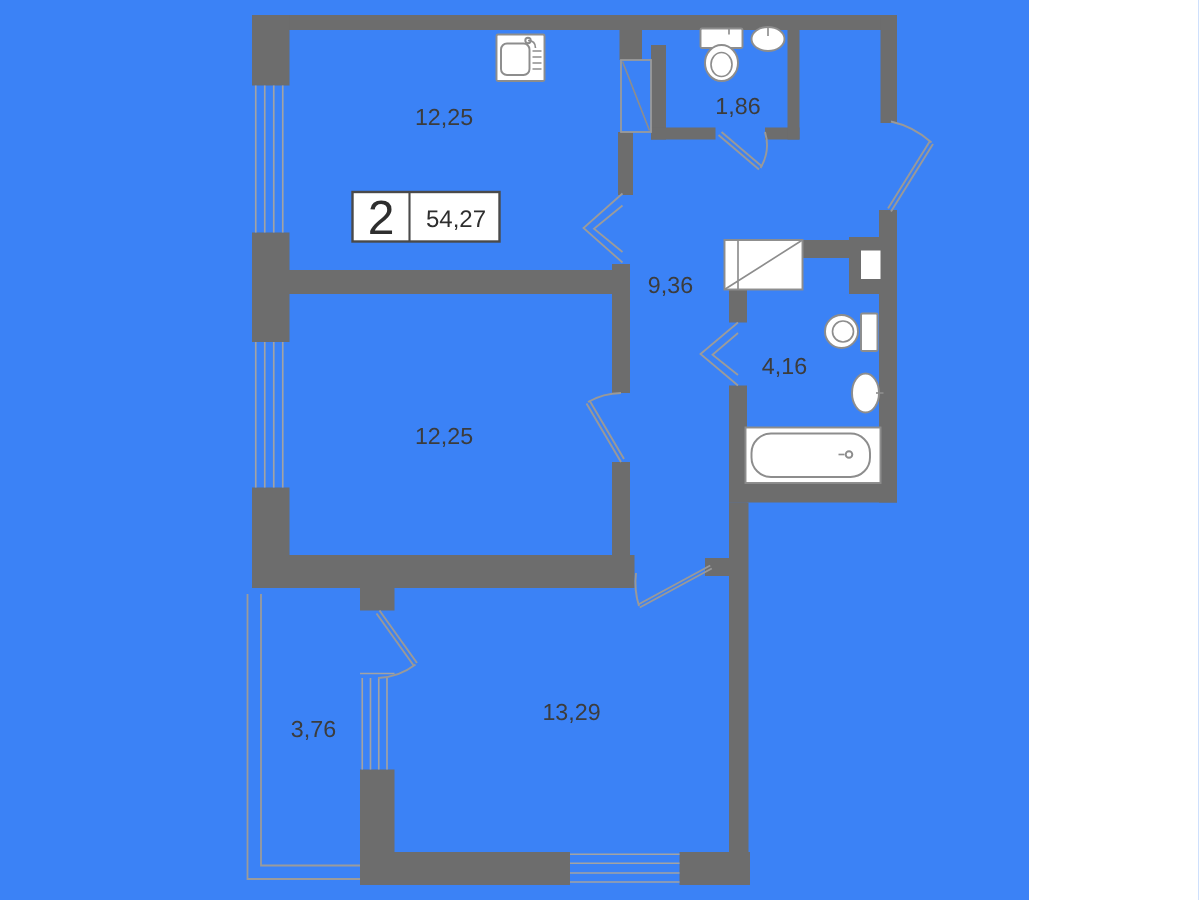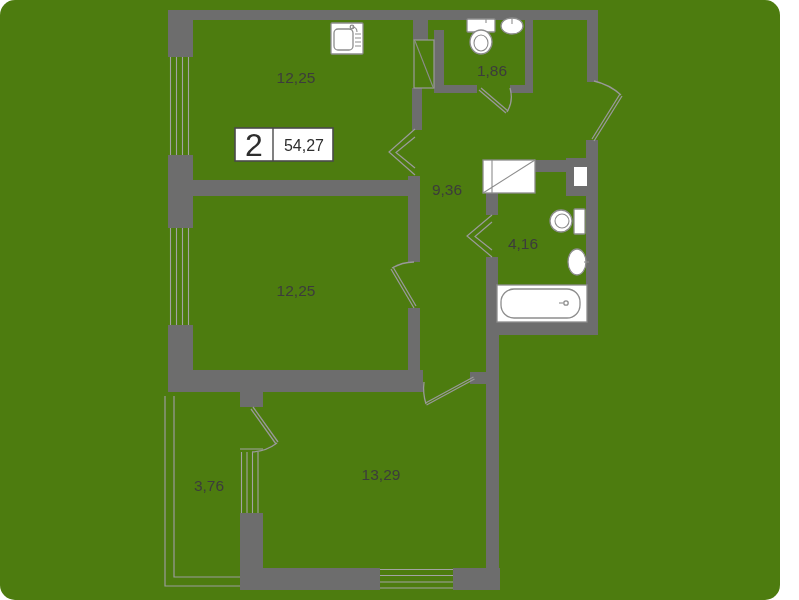--- a/index.html
+++ b/index.html
@@ -1,16 +1,16 @@
 <!DOCTYPE html>
 <html><head>
 <meta charset="utf-8">
 <style>
   html,body{margin:0;padding:0;background:#ffffff;}
-  .canvas{position:relative;width:780px;height:600px;background:#4d7c0f;overflow:hidden;border-radius:15px;}
+  .canvas{position:relative;width:686px;height:600px;background:#3b82f6;overflow:hidden;}
   svg{display:block;}
   .wall{fill:#6d6d6d;stroke:none;}
   .hole{fill:#ffffff;stroke:none;}
   .thin{stroke:#a3a3a3;stroke-width:1.1;fill:none;}
   .outline{stroke:#9b9b9b;stroke-width:1.2;fill:none;}
   .door{stroke:#999999;stroke-width:1.3;fill:none;}
   .fixture{stroke:#8d8d8d;stroke-width:1.3;fill:#ffffff;}
   .fixline{stroke:#8d8d8d;stroke-width:1.1;fill:none;}
   text{font-family:"Liberation Sans","DejaVu Sans",sans-serif;fill:#3c3c3c;}
   .room-label{font-size:15.5px;text-anchor:middle;}

